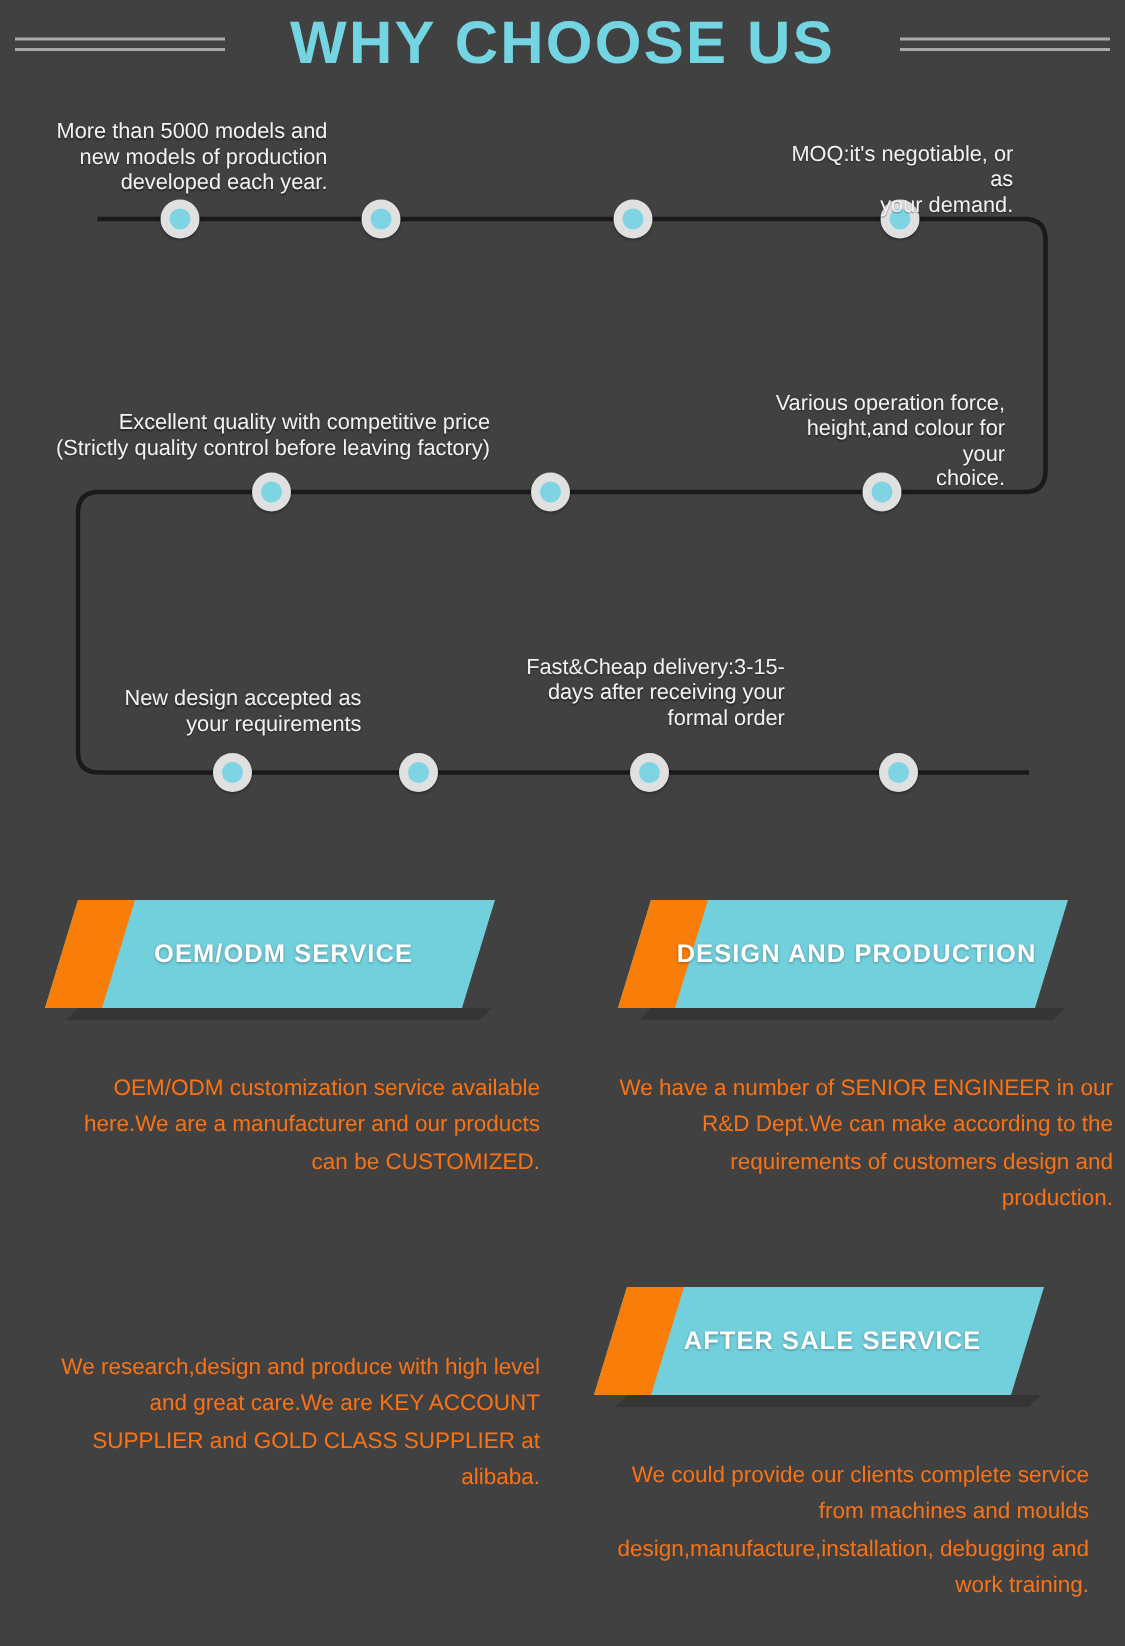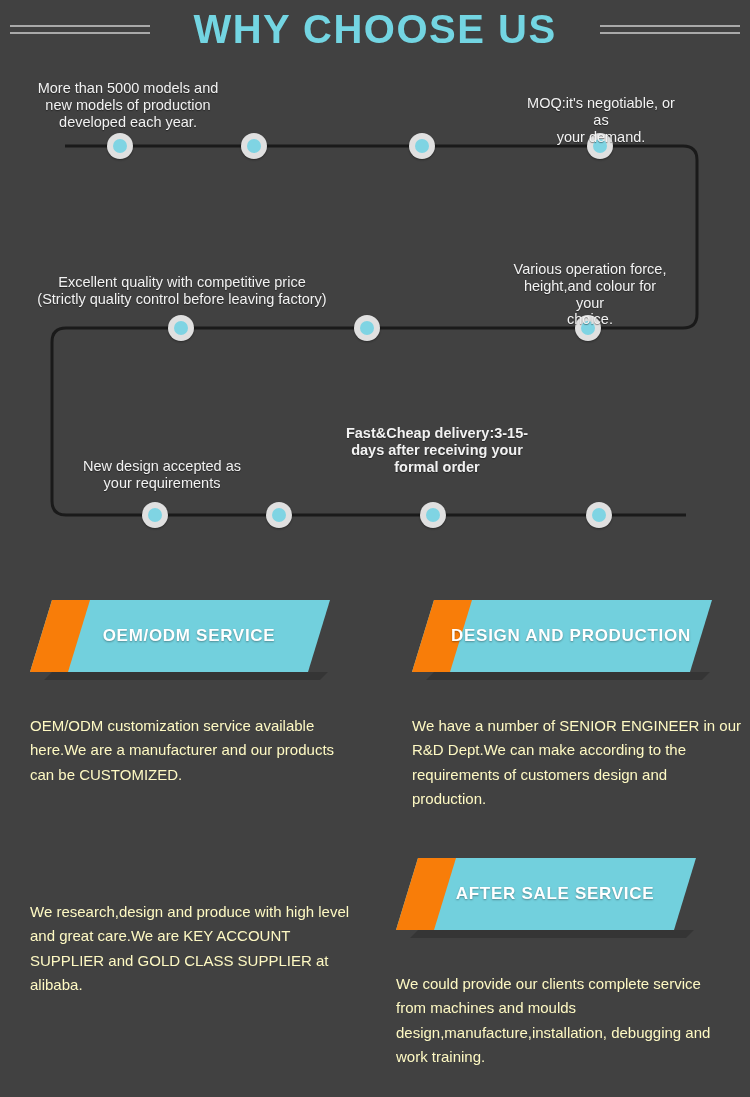--- a/index.html
+++ b/index.html
@@ -75,21 +75,21 @@
     content: "";
     position: absolute;
     left: 50%; top: 50%;
     width: 14px; height: 14px;
     margin: -7px 0 0 -7px;
     border-radius: 50%;
     background: #7fd4e3;
   }
   .flow-label {
     position: absolute;
-    text-align: center;
+    text-align: right;
     font-size: 14.5px;
     line-height: 1.16;
     color: #f2f2f2;
     transform: translateX(-50%);
     white-space: pre-line;
     text-shadow: 0 1px 1px rgba(0,0,0,0.45);
   }
 
   
   .cards {
@@ -150,22 +150,23 @@
     color: #ffffff;
     text-shadow: 0 1px 2px rgba(0,0,0,0.35);
     padding-left: 18px;
     box-sizing: border-box;
   }
 
   .card-body {
     margin-top: 42px;
     font-size: 15px;
     line-height: 1.62;
-    color: #fef9c3;
+    color: #f97316;
     width: 330px;
+    text-align: right;
   }
 </style>
 </head>
 <body>
 
 <div class="header">
   <div class="rule left"></div>
   <div class="page-title">WHY CHOOSE US</div>
   <div class="rule right"></div>
 </div>
@@ -197,21 +198,21 @@
 developed each year.</div>
   <div class="flow-label" style="left:601px; top:37px;">MOQ:it's negotiable, or as
 your demand.</div>
   <div class="flow-label" style="left:182px; top:216px;">Excellent quality with competitive price
 (Strictly quality control before leaving factory)</div>
   <div class="flow-label" style="left:590px; top:203px;">Various operation force,
 height,and colour for your
 choice.</div>
   <div class="flow-label" style="left:162px; top:400px;">New design accepted as
 your requirements</div>
-  <div class="flow-label" style="left:437px; top:367px;font-weight:bold;">Fast&amp;Cheap delivery:3-15-
+  <div class="flow-label" style="left:437px; top:379px;">Fast&amp;Cheap delivery:3-15-
 days after receiving your
 formal order</div>
 </div>
 
 <div class="cards">
 
   <div class="card c0">
     <div class="banner">
       <div class="shape">
         <div class="cyan"></div>

